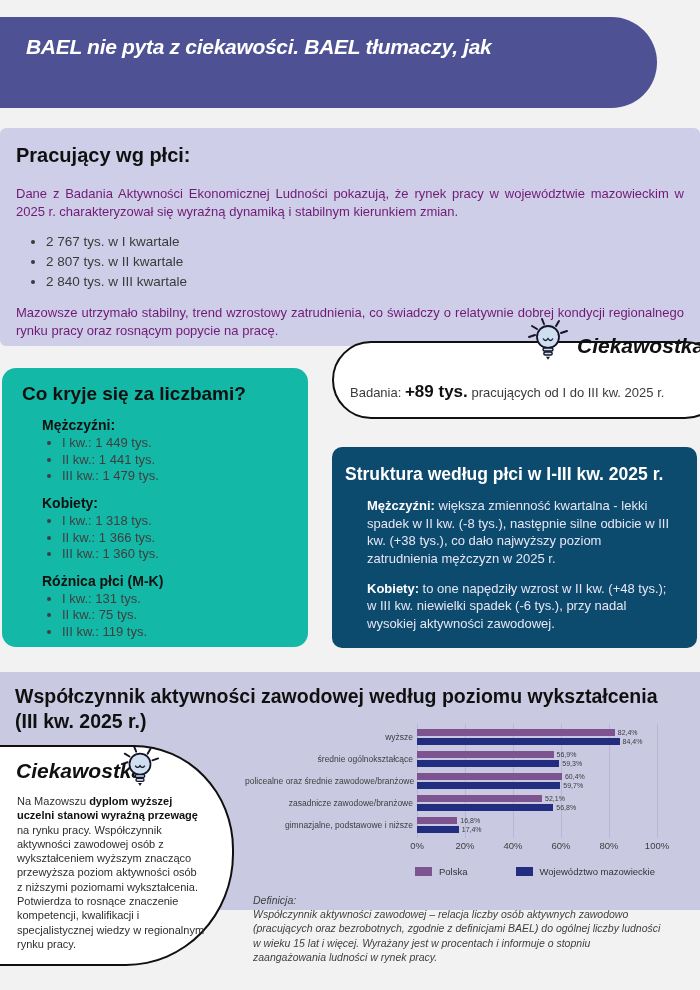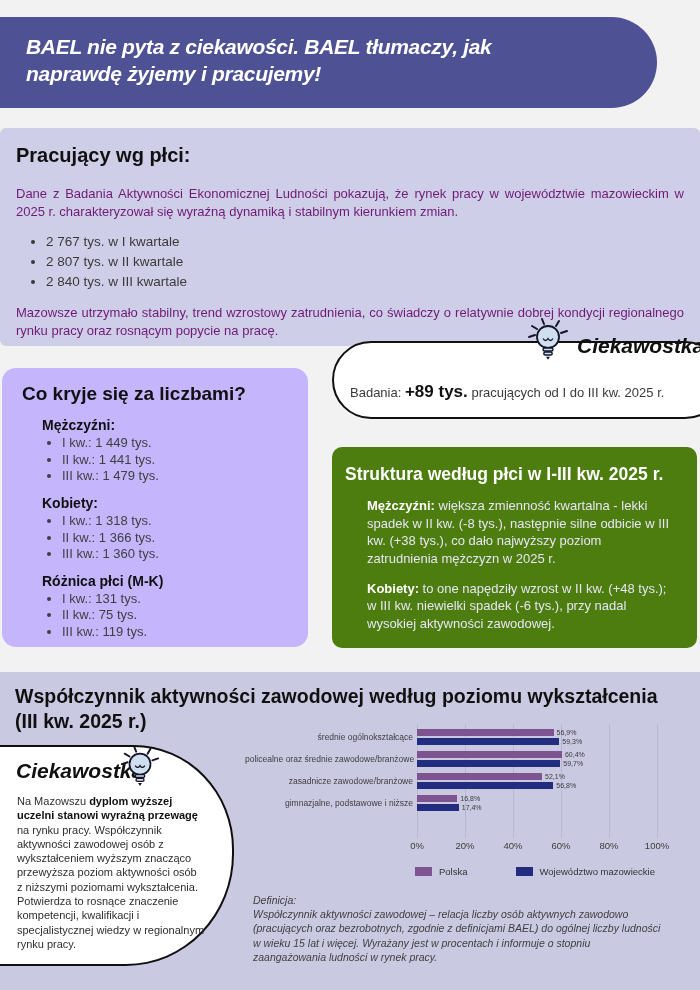--- a/index.html
+++ b/index.html
@@ -33,38 +33,38 @@
     box-sizing:border-box;z-index:4;
   }
   .fact-title{font-size:21px;font-weight:bold;font-style:italic;color:#101010;}
   .pill-top .fact-title{position:absolute;left:243px;top:-9px;}
   .bulb-1{position:absolute;left:192px;top:-26px;width:44px;height:46px;}
   .fact-line{position:absolute;left:16px;top:39px;font-size:13px;color:#3a3a3a;white-space:nowrap;}
   .fact-line .hl{font-weight:bold;font-size:17px;color:#101010;}
   
   .numbers-panel{
     position:absolute;left:2px;top:368px;width:306px;height:279px;
-    background:#c4b5fd;border-radius:14px;box-sizing:border-box;
+    background:#14b8a6;border-radius:14px;box-sizing:border-box;
     padding:15px 10px 0 20px;overflow:hidden;
   }
   .numbers-panel .sec-title{font-size:19px;margin:0 0 12px 0;}
   .group-label{font-size:14px;font-weight:bold;color:#101010;margin:0 0 2px 20px;}
   .group-list{margin:0 0 10px 28px;padding-left:12px;font-size:13px;color:#3f3f3f;line-height:1.28;}
   
   .structure-panel{
     position:absolute;left:332px;top:447px;width:365px;height:201px;
-    background:#4d7c0f;border-radius:10px;box-sizing:border-box;
+    background:#0c4a6e;border-radius:10px;box-sizing:border-box;
     padding:17px 22px 0 13px;
   }
   .structure-title{font-size:17.5px;font-weight:bold;color:#ffffff;margin:0 0 12px 0;}
   .structure-p{font-size:13px;color:#e7e6f3;line-height:1.36;margin:0 0 12px 22px;}
   .structure-p .lead{font-weight:bold;color:#ffffff;}
   
   .activity-section{
-    position:absolute;left:0;top:672px;width:700px;height:318px;
+    position:absolute;left:0;top:672px;width:700px;height:238px;
     background:#cac9e2;box-sizing:border-box;
   }
   .activity-title{
     font-size:19.5px;font-weight:bold;color:#101010;
     margin:12px 10px 0 15px;line-height:1.3;width:662px;
   }
   
   .chart{position:absolute;left:245px;top:54px;width:450px;}
   .chart-grid{position:absolute;left:172px;top:-2px;width:241px;height:114px;z-index:0;}
   .gridline{position:absolute;top:0;width:1px;height:100%;background:#b7b6d4;}
@@ -101,21 +101,20 @@
   }
   .fact-body .hl{font-weight:bold;color:#101010;}
   .bulb-svg{display:block;}
 </style>
 </head>
 <body>
 
 <div class="header-band">
   <div class="header-title">
     <div>BAEL nie pyta z ciekawości. BAEL tłumaczy, jak</div>
-    <div>naprawdę żyjemy i pracujemy!</div>
   </div>
 </div>
 
 <div class="section1">
   <h2 class="sec-title">Pracujący wg płci:</h2>
   <p class="body-text">Dane z Badania Aktywności Ekonomicznej Ludności pokazują, że rynek pracy w województwie mazowieckim w 2025 r. charakteryzował się wyraźną dynamiką i stabilnym kierunkiem zmian.</p>
   <ul class="q-list">
     <li>2 767 tys. w I kwartale</li>
     <li>2 807 tys. w II kwartale</li>
     <li>2 840 tys. w III kwartale</li>
@@ -188,20 +187,33 @@
     <div class="chart-grid">
         <div class="gridline" style="left: 0px;"></div>
         <div class="gridline" style="left: 48px;"></div>
         <div class="gridline" style="left: 96px;"></div>
         <div class="gridline" style="left: 144px;"></div>
         <div class="gridline" style="left: 192px;"></div>
         <div class="gridline" style="left: 240px;"></div>
       </div>
     <div class="chart-rows">
         <div class="chart-row">
+          <div class="cat-label">wyższe</div>
+          <div class="bar-pair">
+            <div class="bar-line">
+              <div class="bar" style="width: 197.76px; background: rgb(125, 84, 144);"></div>
+              <span class="val-label">82,4%</span>
+            </div>
+            <div class="bar-line">
+              <div class="bar" style="width: 202.56px; background: rgb(35, 45, 128);"></div>
+              <span class="val-label">84,4%</span>
+            </div>
+          </div>
+        </div>
+        <div class="chart-row">
           <div class="cat-label">średnie ogólnokształcące</div>
           <div class="bar-pair">
             <div class="bar-line">
               <div class="bar" style="width: 136.56px; background: rgb(125, 84, 144);"></div>
               <span class="val-label">56,9%</span>
             </div>
             <div class="bar-line">
               <div class="bar" style="width: 142.32px; background: rgb(35, 45, 128);"></div>
               <span class="val-label">59,3%</span>
             </div>

